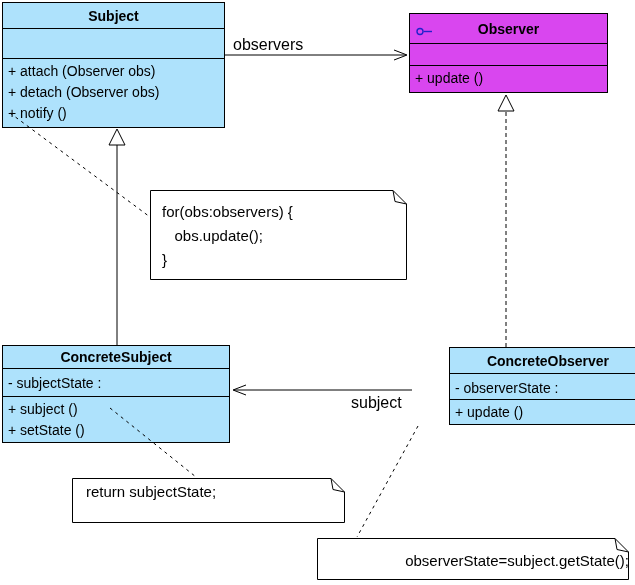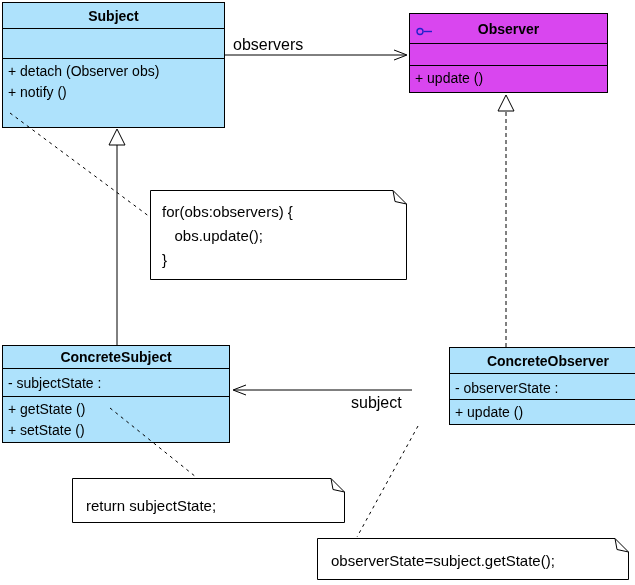--- a/index.html
+++ b/index.html
@@ -68,20 +68,21 @@
 </style>
 </head>
 <body>
 
 <div class="canvas">
 
   <div class="uml-class" style="left:2px; top:2px; width:223px; height:126px;">
     <div class="uml-title" style="height:25px;">Subject</div>
     <div class="compartment" style="height:30px;"></div>
     <div class="compartment" style="height:69px;">
+      <div class="member">+ attach (Observer obs)</div>
       <div class="member">+ detach (Observer obs)</div>
       <div class="member">+ notify ()</div>
     </div>
   </div>
 
   <div class="uml-class iface" style="left:409px; top:13px; width:199px; height:80px;">
     <div class="uml-title" style="height:29px;">
       <span class="iface-icon">
         <svg width="17" height="9">
           <circle cx="4" cy="4.5" r="3" stroke="#2222CC" fill="none" stroke-width="1.4"></circle>
@@ -95,21 +96,21 @@
       <div class="member">+ update ()</div>
     </div>
   </div>
 
   <div class="uml-class" style="left:2px; top:345px; width:228px; height:98px;">
     <div class="uml-title" style="height:22px;">ConcreteSubject</div>
     <div class="compartment" style="height:28px; padding-top:4px;">
       <div class="member">- subjectState :</div>
     </div>
     <div class="compartment" style="height:46px;">
-      <div class="member">+ getState ()</div>
+      <div class="member">+ subject ()</div>
       <div class="member">+ setState ()</div>
     </div>
   </div>
 
   <div class="uml-class" style="left:412px; top:347px; width:198px; height:78px;margin-left:37px;">
     <div class="uml-title" style="height:25px;">ConcreteObserver</div>
     <div class="compartment" style="height:26px; padding-top:4px;">
       <div class="member">- observerState :</div>
     </div>
     <div class="compartment" style="height:25px;">
@@ -127,31 +128,31 @@
       <div class="note-line">   obs.update();</div>
       <div class="note-line">}</div>
     </div>
   </div>
 
   <div class="uml-note" style="left:72px; top:478px; width:273px; height:45px;">
     <svg width="273" height="45">
       <path d="M0.5,0.5 H259 L272.5,14 V44.5 H0.5 Z" fill="#FFFFFF" stroke="#000"></path>
       <path d="M259,0.5 L261,11.5 L272.5,14" fill="none" stroke="#000"></path>
     </svg>
-    <div class="note-text" style="padding:16px 0 0 14px;">
+    <div class="note-text" style="padding:2px 0 0 14px;">
       <div class="note-line">return subjectState;</div>
     </div>
   </div>
 
   <div class="uml-note" style="left:317px; top:538px; width:312px; height:42px;">
     <svg width="312" height="42">
       <path d="M0.5,0.5 H298 L311.5,14 V41.5 H0.5 Z" fill="#FFFFFF" stroke="#000"></path>
       <path d="M298,0.5 L300,11.5 L311.5,14" fill="none" stroke="#000"></path>
     </svg>
-    <div class="note-text" style="padding:11px 0 0 14px;">
+    <div class="note-text" style="padding:11px 0 0 14px;text-align:right;">
       <div class="note-line">observerState=subject.getState();</div>
     </div>
   </div>
 
   <div class="edge-label" style="left:233px; top:36px;">observers</div>
   <div class="edge-label" style="left:351px; top:394px;">subject</div>
 
   <svg class="connector-layer" width="635" height="585">
 
     <g>

